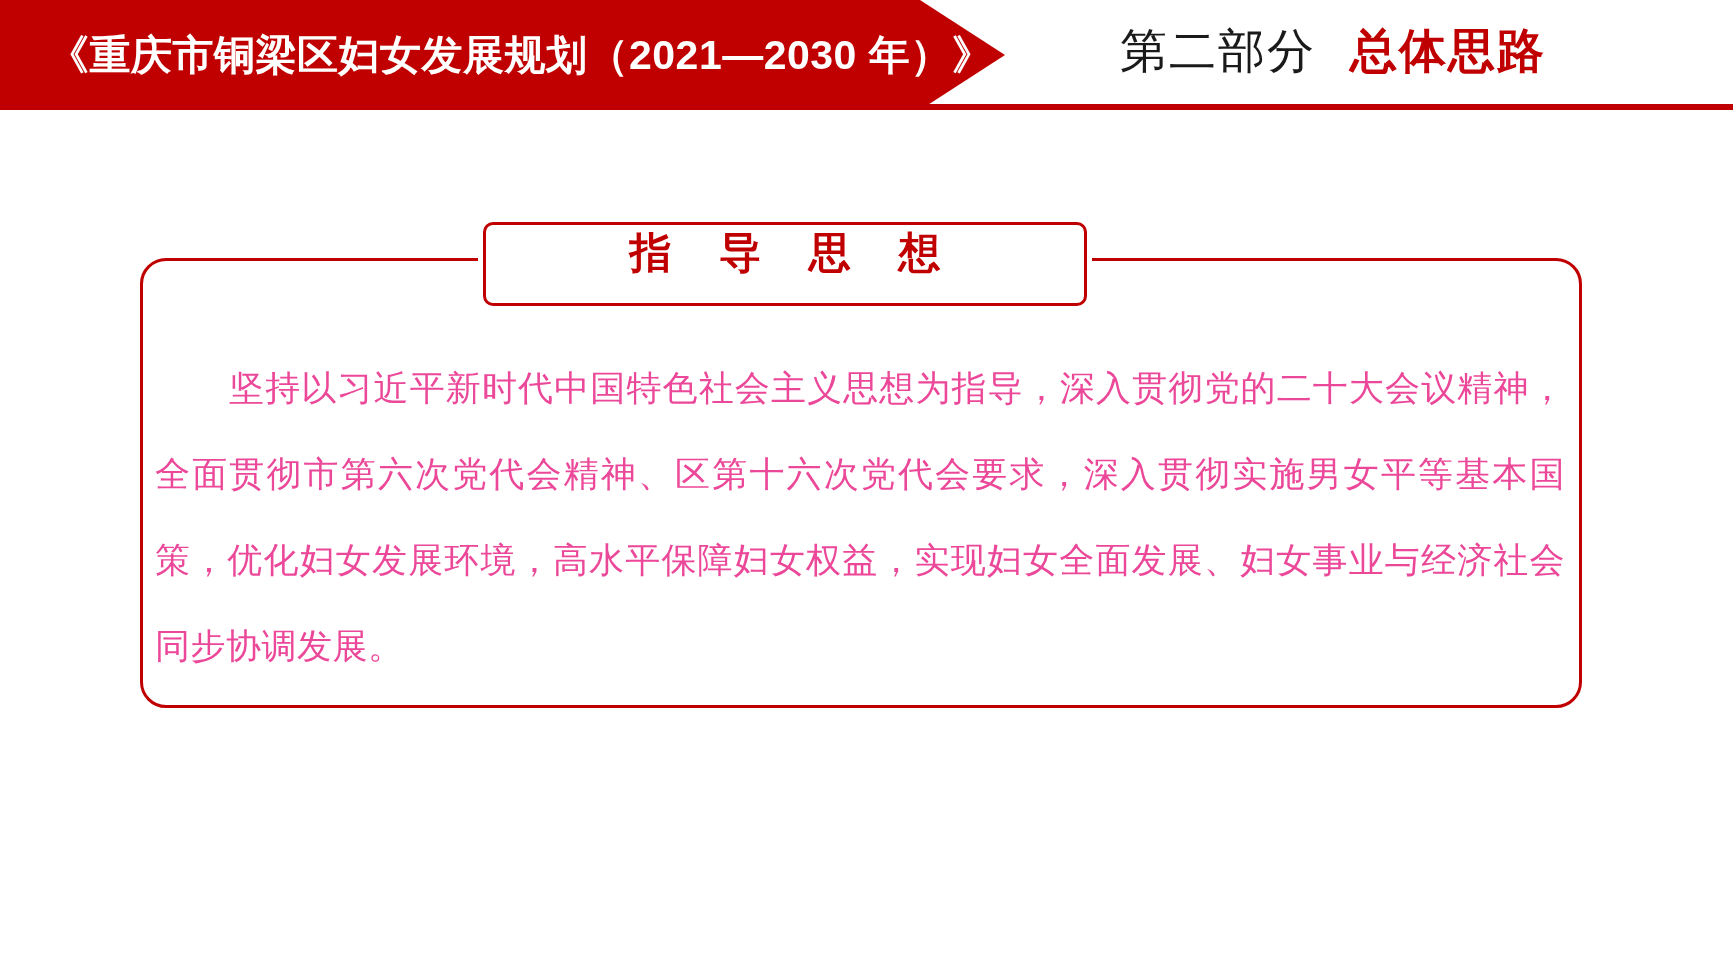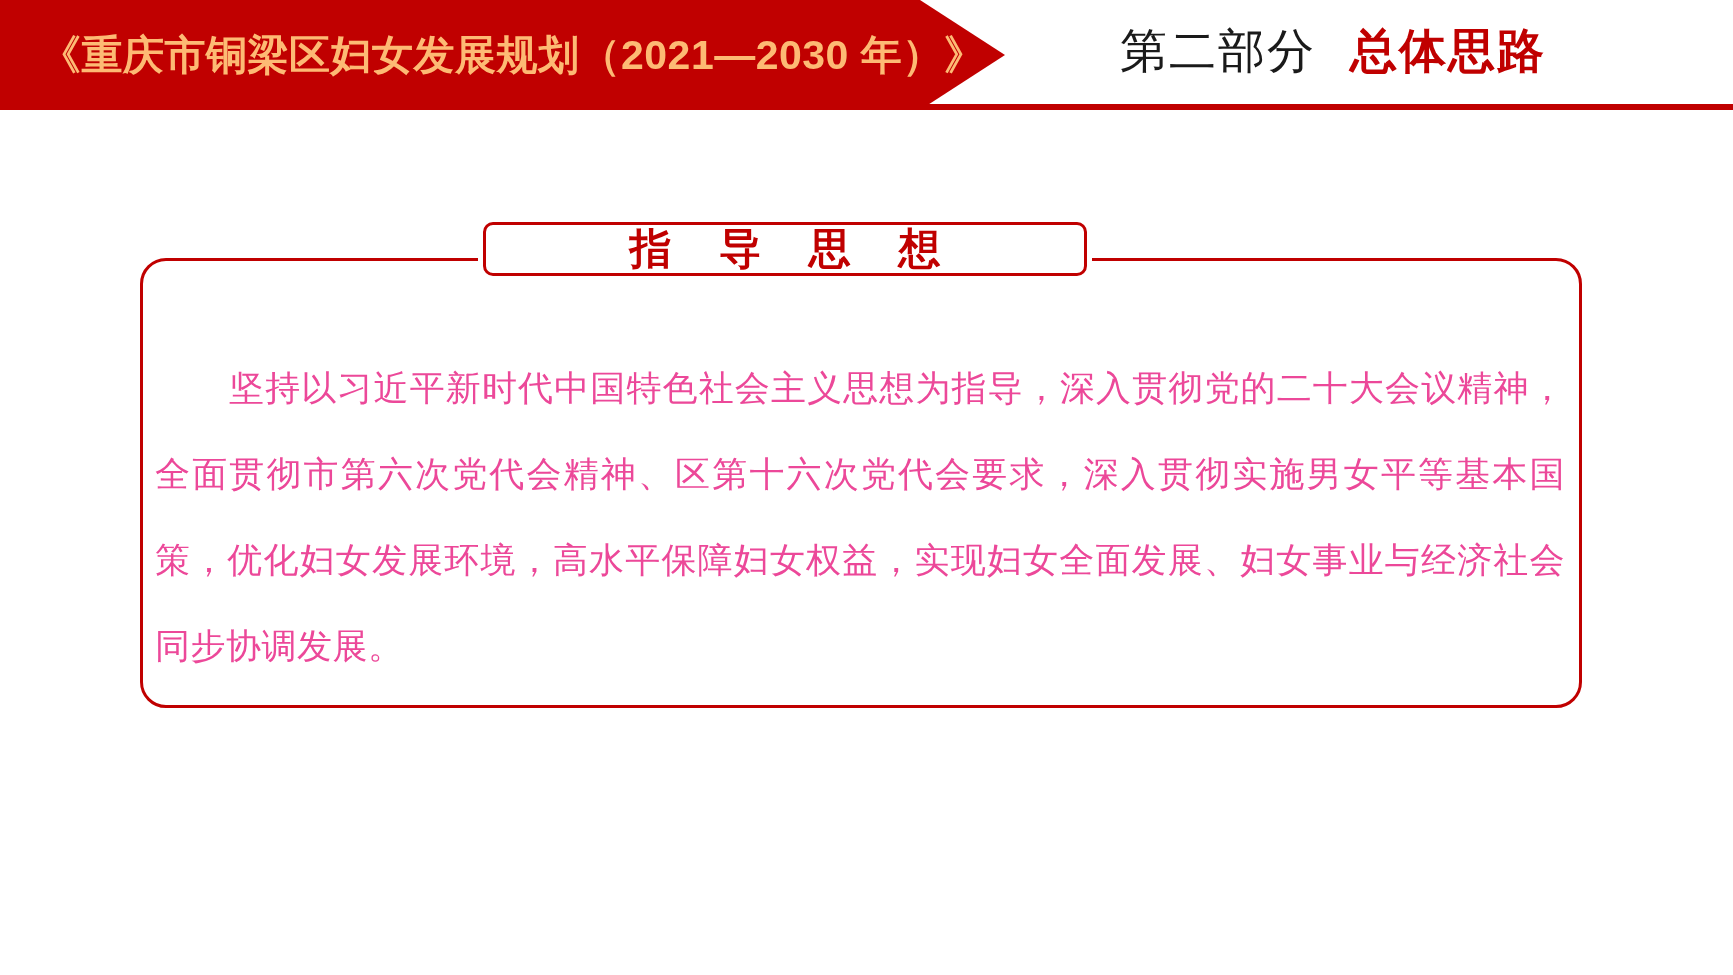--- a/index.html
+++ b/index.html
@@ -47,27 +47,28 @@
     top: 0;
     width: 1005px;
     height: 110px;
     background: #c00000;
     -webkit-clip-path: polygon(0 0, 920px 0, 1005px 55px, 920px 110px, 0 110px);
     clip-path: polygon(0 0, 920px 0, 1005px 55px, 920px 110px, 0 110px);
     display: flex;
     align-items: center;
   }
   .header-banner-title {
-    color: #fdba74;
+    color: #ffffff;
     font-size: 41px;
     font-weight: bold;
     letter-spacing: 0.5px;
-    padding-left: 40px;
+    padding-left: 22px;
     white-space: nowrap;
     font-family: "Liberation Sans", "DejaVu Sans", sans-serif;
+    margin-left: 26px;
   }
   .header-right {
     position: absolute;
     left: 1120px;
     top: 20px;
     display: flex;
     align-items: baseline;
     white-space: nowrap;
   }
   .header-section-num {
@@ -106,27 +107,26 @@
     top: 248px;
     width: 614px;
     height: 22px;
     background: #ffffff;
   }
   .card-title-box {
     position: absolute;
     left: 483px;
     top: 222px;
     width: 604px;
-    height: 54px;
+    height: 84px;
     border: 3px solid #c00000;
     border-radius: 10px;
     box-sizing: border-box;
     background: #ffffff;
     display: flex;
-    align-items: center;
     justify-content: center;
   }
   .card-title-text {
     color: #c00000;
     font-size: 42px;
     font-weight: bold;
     letter-spacing: 18px;
     text-indent: 18px;
     font-family: "Liberation Sans", "DejaVu Sans", sans-serif;
   }

